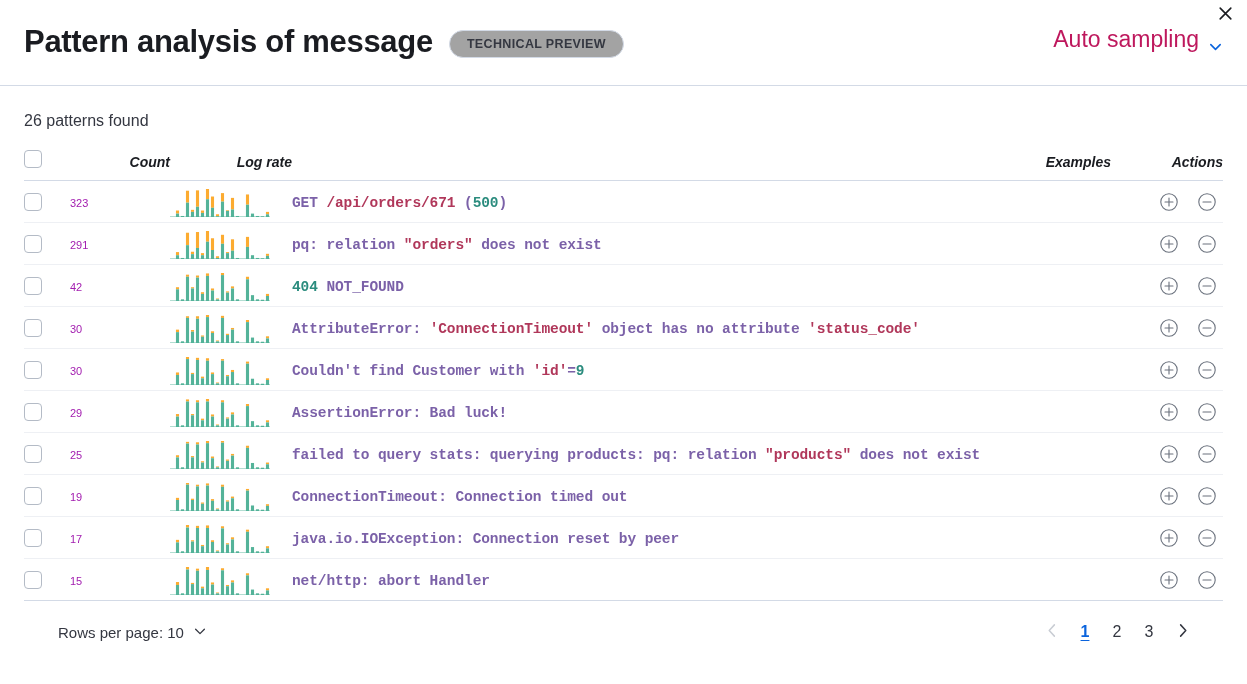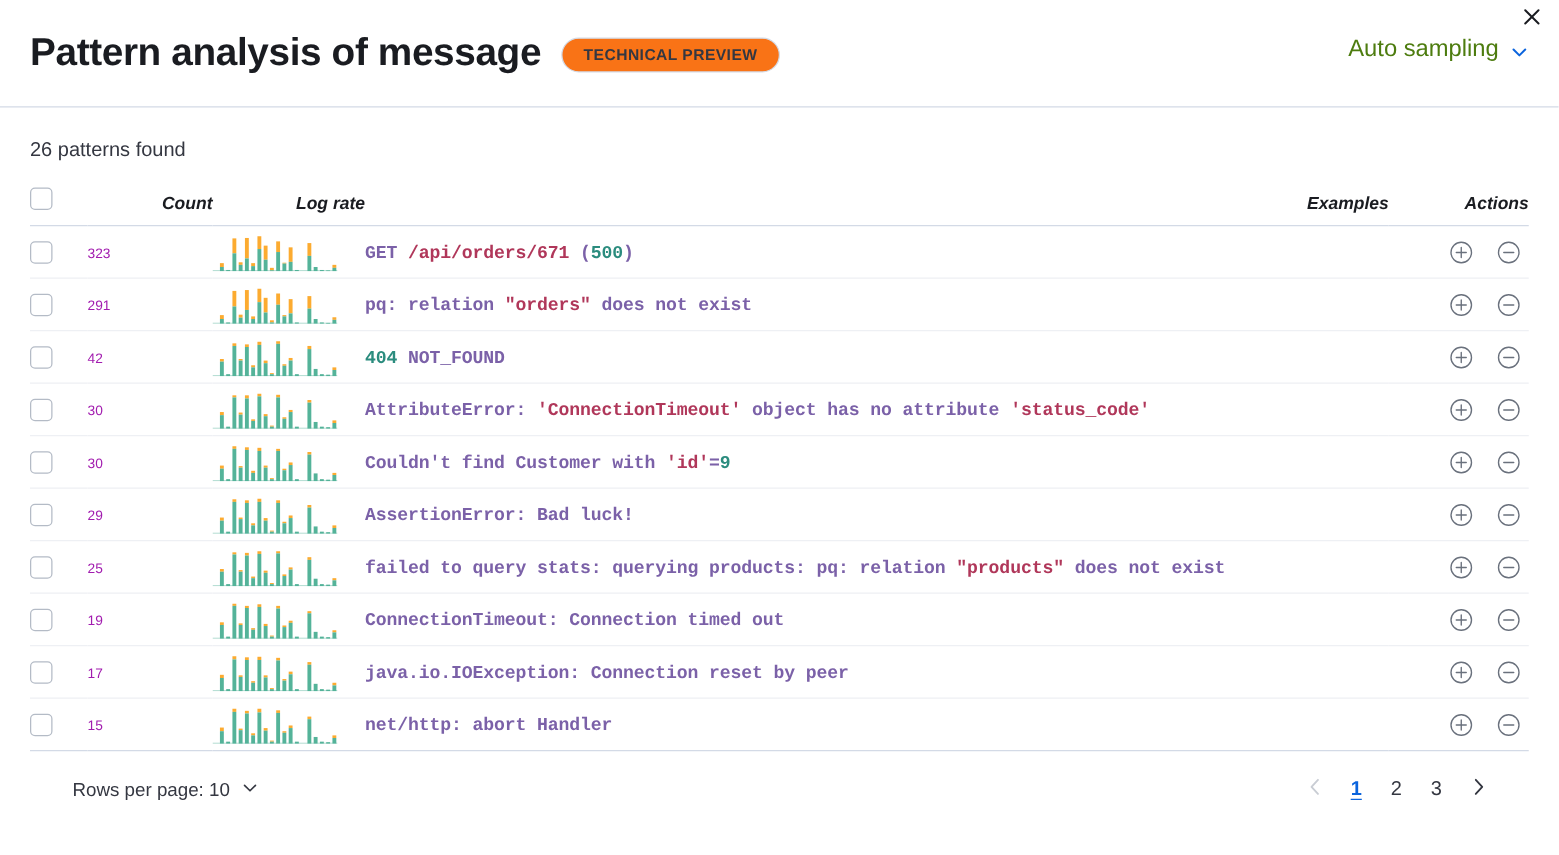--- a/index.html
+++ b/index.html
@@ -31,34 +31,34 @@
   .preview-badge {
     display: inline-flex; align-items: center; justify-content: center;
     height: 28px;
     padding: 0 17px;
     border: 1px solid #d3dae6;
     border-radius: 14px;
     font-size: 12.5px;
     font-weight: 700;
     letter-spacing: 0.35px;
     color: #343741;
-    background: #f97316;
+    background: #a3a3a3;
     white-space: nowrap;
     position: relative;
     top: -4px;
   }
   .header-right {
     margin-left: auto;
     display: flex; align-items: center; gap: 10px;
     position: relative; top: -3px;
   }
   .sampling-btn {
     display: inline-flex; align-items: center; gap: 9px;
-    color: #4d7c0f;
-    font-size: 19px;
+    color: #be185d;
+    font-size: 23px;
     cursor: pointer;
     background: none; border: none;
     font-family: inherit;
   }
   .chev-down {
     width: 15px; height: 15px;
     display: inline-block;
     position: relative; top: 1px;
   }
   .close-btn {

